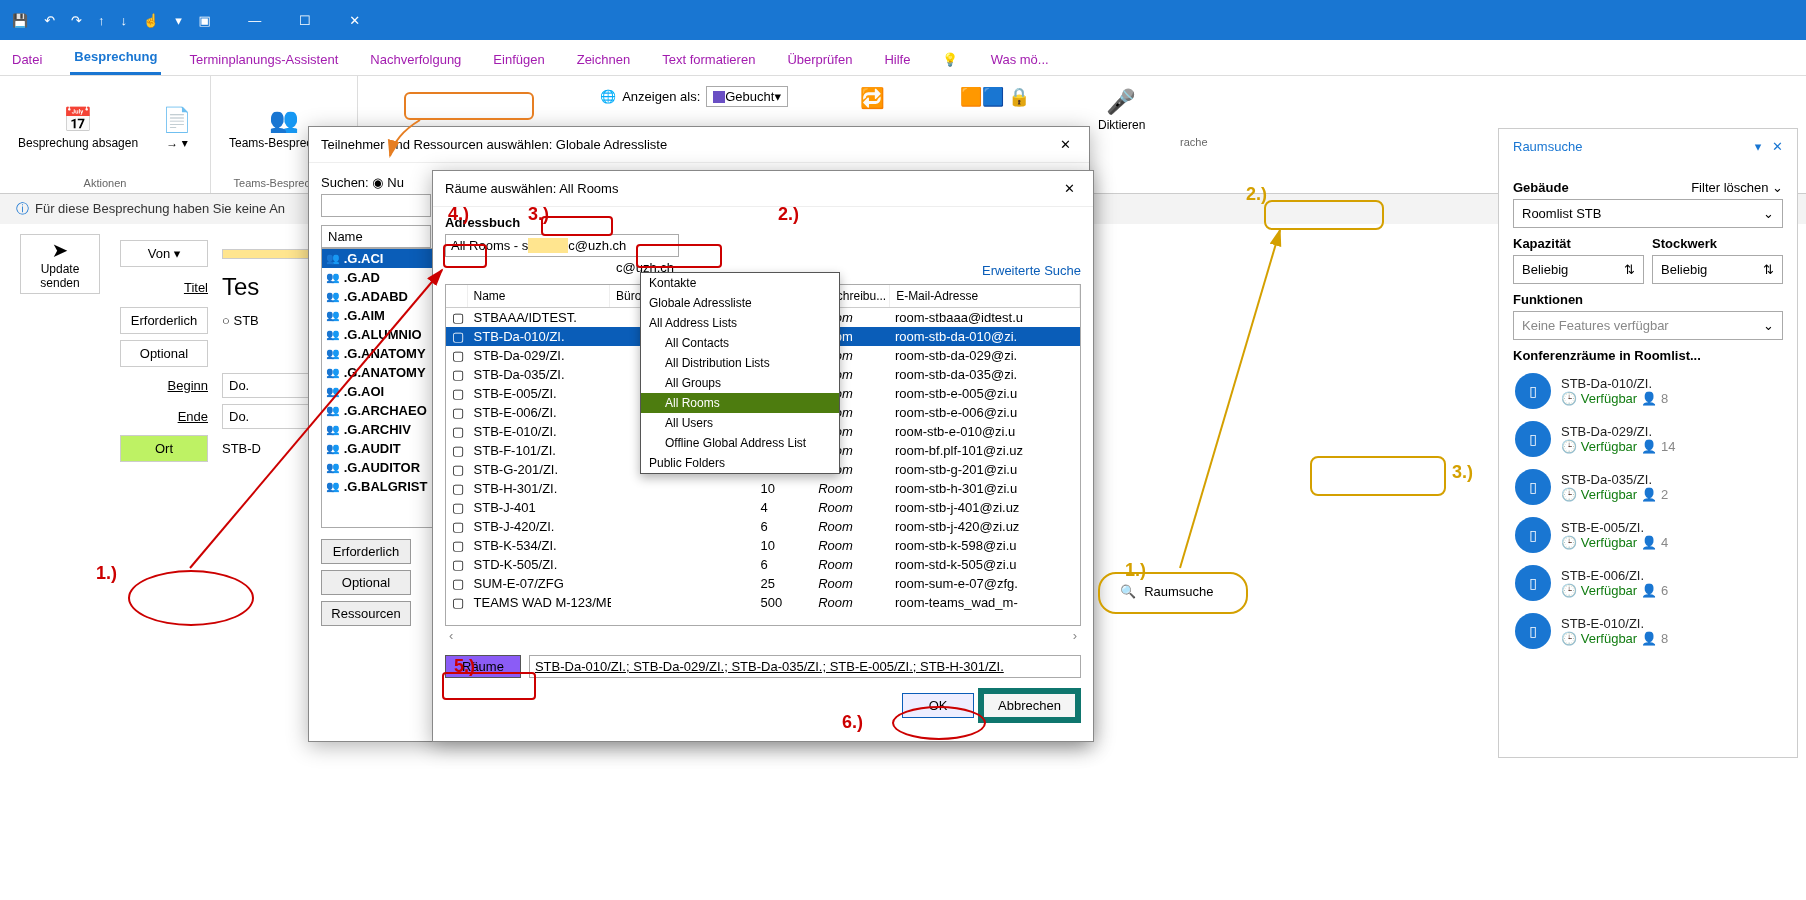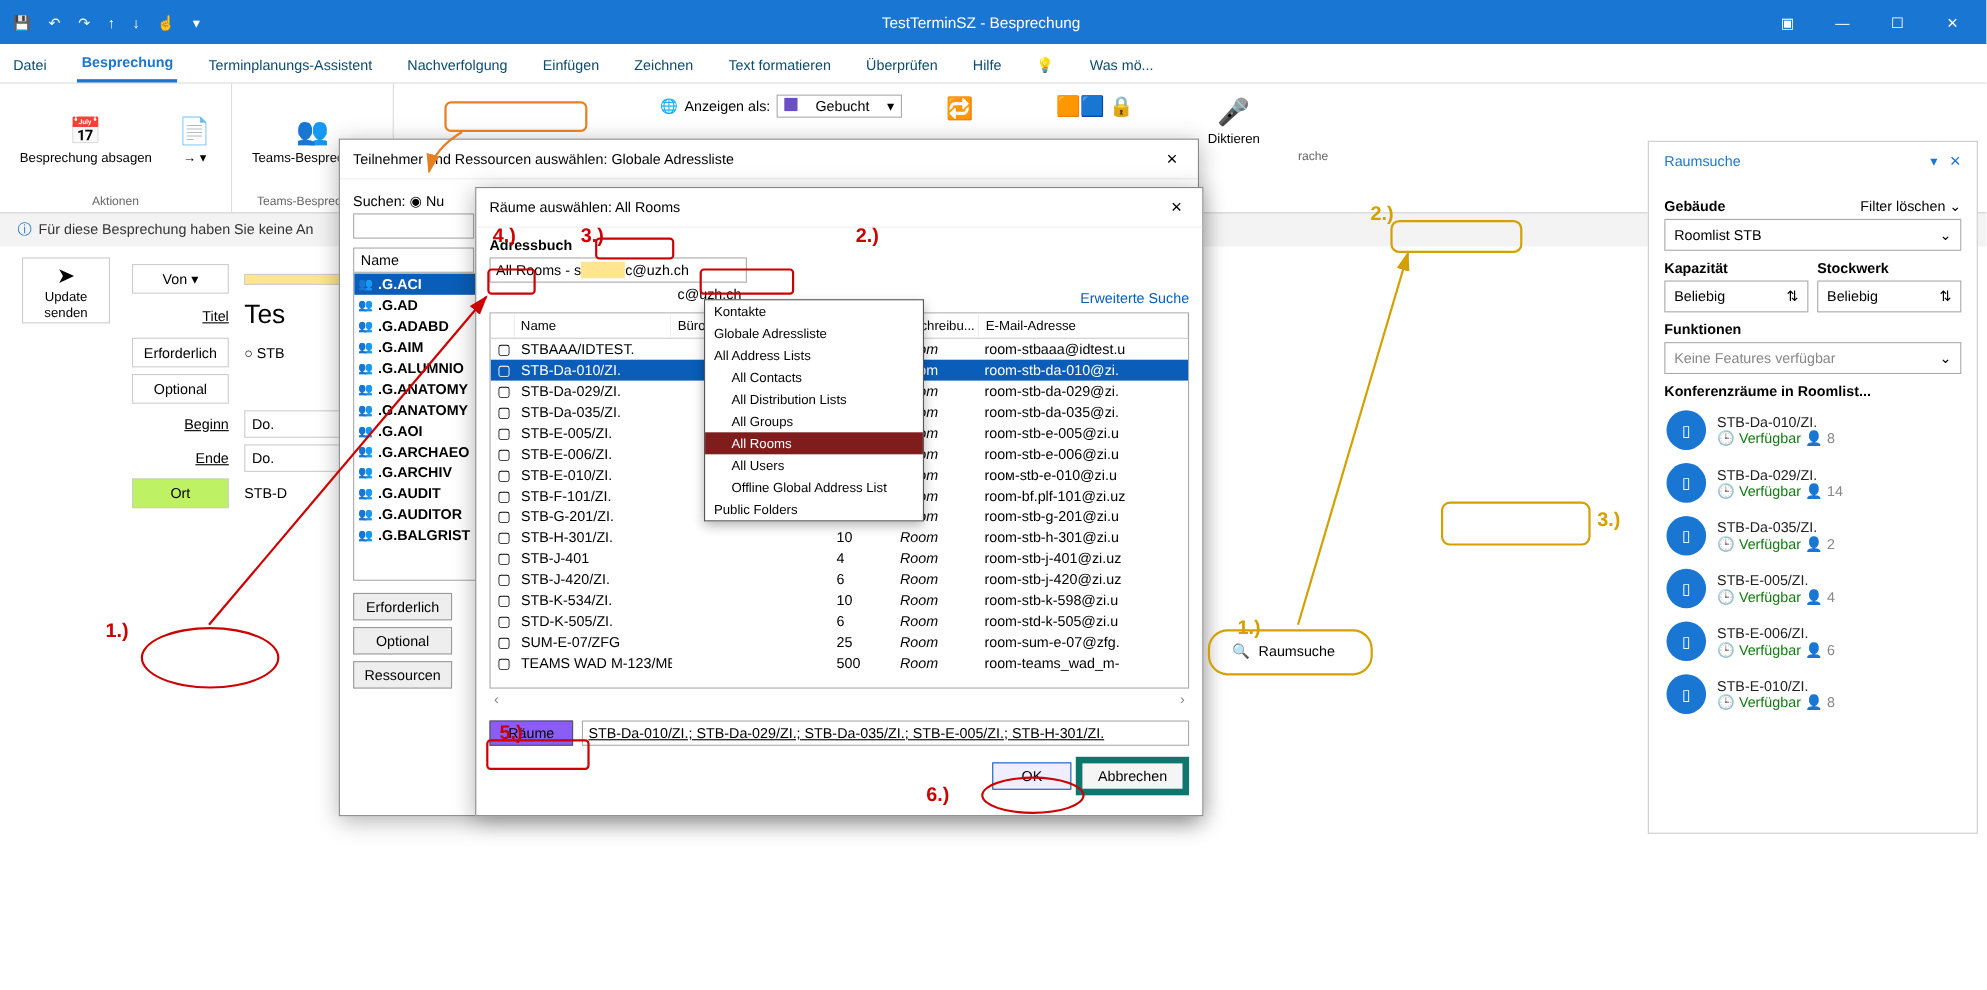--- a/index.html
+++ b/index.html
@@ -8,21 +8,21 @@
 
 .titlebar { background: #1976d2; height: 40px; display: flex; align-items: center; color: #fff; padding: 0 8px; }
 .titlebar .qat { display: flex; gap: 16px; padding-left: 4px; }
 .titlebar .qat span { color: #fff; cursor: pointer; }
 .titlebar .title { flex: 1; text-align: center; font-size: 14px; }
 .titlebar .wincontrols { display: flex; gap: 4px; }
 .titlebar .wincontrols span { width: 46px; height: 30px; display: inline-flex; align-items: center; justify-content: center; cursor: pointer; }
 
 
 .ribbontabs { height: 36px; border-bottom: 1px solid #ddd; display: flex; align-items: flex-end; padding-left: 8px; gap: 24px; }
-.ribbontabs span { padding: 8px 4px; cursor: pointer; color: #0c4a6e; }
+.ribbontabs span { padding: 8px 4px; cursor: pointer; color: #a21caf; }
 .ribbontabs .active { color: #1976d2; border-bottom: 3px solid #1976d2; font-weight: 600; }
 
 
 .ribbon { height: 118px; border-bottom: 1px solid #ccc; display: flex; position: relative; }
 .ribgrp { border-right: 1px solid #ddd; padding: 4px 10px 2px 10px; display: flex; flex-direction: column; align-items: center; }
 .ribgrp .icons { flex: 1; display: flex; gap: 8px; align-items: center; }
 .ribgrp .label { font-size: 11px; color: #666; padding: 2px 0; }
 .ribbtn { display: flex; flex-direction: column; align-items: center; gap: 2px; padding: 4px 8px; cursor: pointer; }
 .ribbtn .ico { font-size: 24px; }
 .ribbtn .t { font-size: 12px; text-align: center; }
@@ -65,21 +65,21 @@
 #dlg-rooms .rtrow span { padding: 2px 6px; overflow: hidden; white-space: nowrap; }
 .col-n { width: 150px; } .col-c { width: 60px; } .col-d { width: 80px; } .col-e { width: 200px; }
 #dlg-rooms .footer { display: flex; gap: 8px; margin-top: 10px; align-items: center; }
 #dlg-rooms .footer button { border: 1px solid #555; background: #8b5cf6; padding: 3px 16px; cursor: pointer; }
 #dlg-rooms .selrooms { flex: 1; border: 1px solid #aaa; padding: 3px 5px; font-size: 12px; }
 
 
 .abdrop { position: absolute; left: 640px; top: 272px; width: 200px; background: #fff; border: 1px solid #555; z-index: 20; box-shadow: 0 4px 10px rgba(0,0,0,.3); }
 .abdrop div { padding: 3px 8px; font-size: 12px; cursor: pointer; }
 .abdrop div.ind { padding-left: 24px; }
-.abdrop div.sel { background: #7f1d1d; color: #fff; }
+.abdrop div.sel { background: #4d7c0f; color: #fff; }
 
 
 .roomfinder { position: absolute; right: 8px; top: 128px; width: 300px; height: 630px; border: 1px solid #ccc; background: #fff; z-index: 4; }
 .roomfinder .rftitle { padding: 10px 14px; font-size: 20px; color: #1976d2; display: flex; justify-content: space-between; align-items: center; }
 .roomfinder .rfbody { padding: 8px 14px; }
 .rfrow { margin: 8px 0; }
 .rflbl { font-weight: 600; font-size: 13px; margin-bottom: 4px; display: flex; justify-content: space-between; }
 .rfsel { border: 1px solid #aaa; padding: 6px 8px; display: flex; justify-content: space-between; align-items: center; background: #fff; cursor: pointer; }
 .rflist { overflow-y: auto; max-height: 300px; }
 .rfroom { display: flex; gap: 10px; align-items: center; padding: 6px 2px; cursor: pointer; }
@@ -104,21 +104,20 @@
 <div class="titlebar">
   <div class="qat">
     <span>💾</span>
     <span>↶</span>
     <span>↷</span>
     <span>↑</span>
     <span>↓</span>
     <span>☝</span>
     <span>▾</span>
   </div>
-  <div class="title">TestTerminSZ  -  Besprechung</div>
   <div class="wincontrols">
     <span>▣</span>
     <span>—</span>
     <span>☐</span>
     <span>✕</span>
   </div>
 </div>
 
 <div class="ribbontabs">
   <span>Datei</span>
@@ -162,21 +161,21 @@
       <span style="font-size:22px;">✉</span>
       <span style="border:1px solid transparent; padding:4px 8px;">
         <span>👤</span>
         <span>Adressbuch</span>
       </span>
     </div>
   </div>
   <div style="position:absolute; left:600px; top:10px; display:flex; align-items:center; gap:6px;">
     <span>🌐</span>
     <span>Anzeigen als:</span>
-    <span style="border:1px solid #aaa; padding:2px 6px; display:inline-flex; gap:16px;">
+    <span style="border:1px solid #aaa; padding:2px 6px; display:inline-flex; align-items:center; gap:0;">
       <span style="display:inline-block;width:12px;height:12px;background:#6a4fc4;"></span>
       <span>Gebucht</span>
       <span>▾</span>
     </span>
   </div>
   <div style="position:absolute; left:860px; top:10px; display:flex; gap:12px;">
     <span style="font-size:20px;">🔁</span>
   </div>
   <div style="position:absolute; left:960px; top:10px; display:flex; gap:4px;">
     <span style="font-size:18px;">🟧🟦</span>

